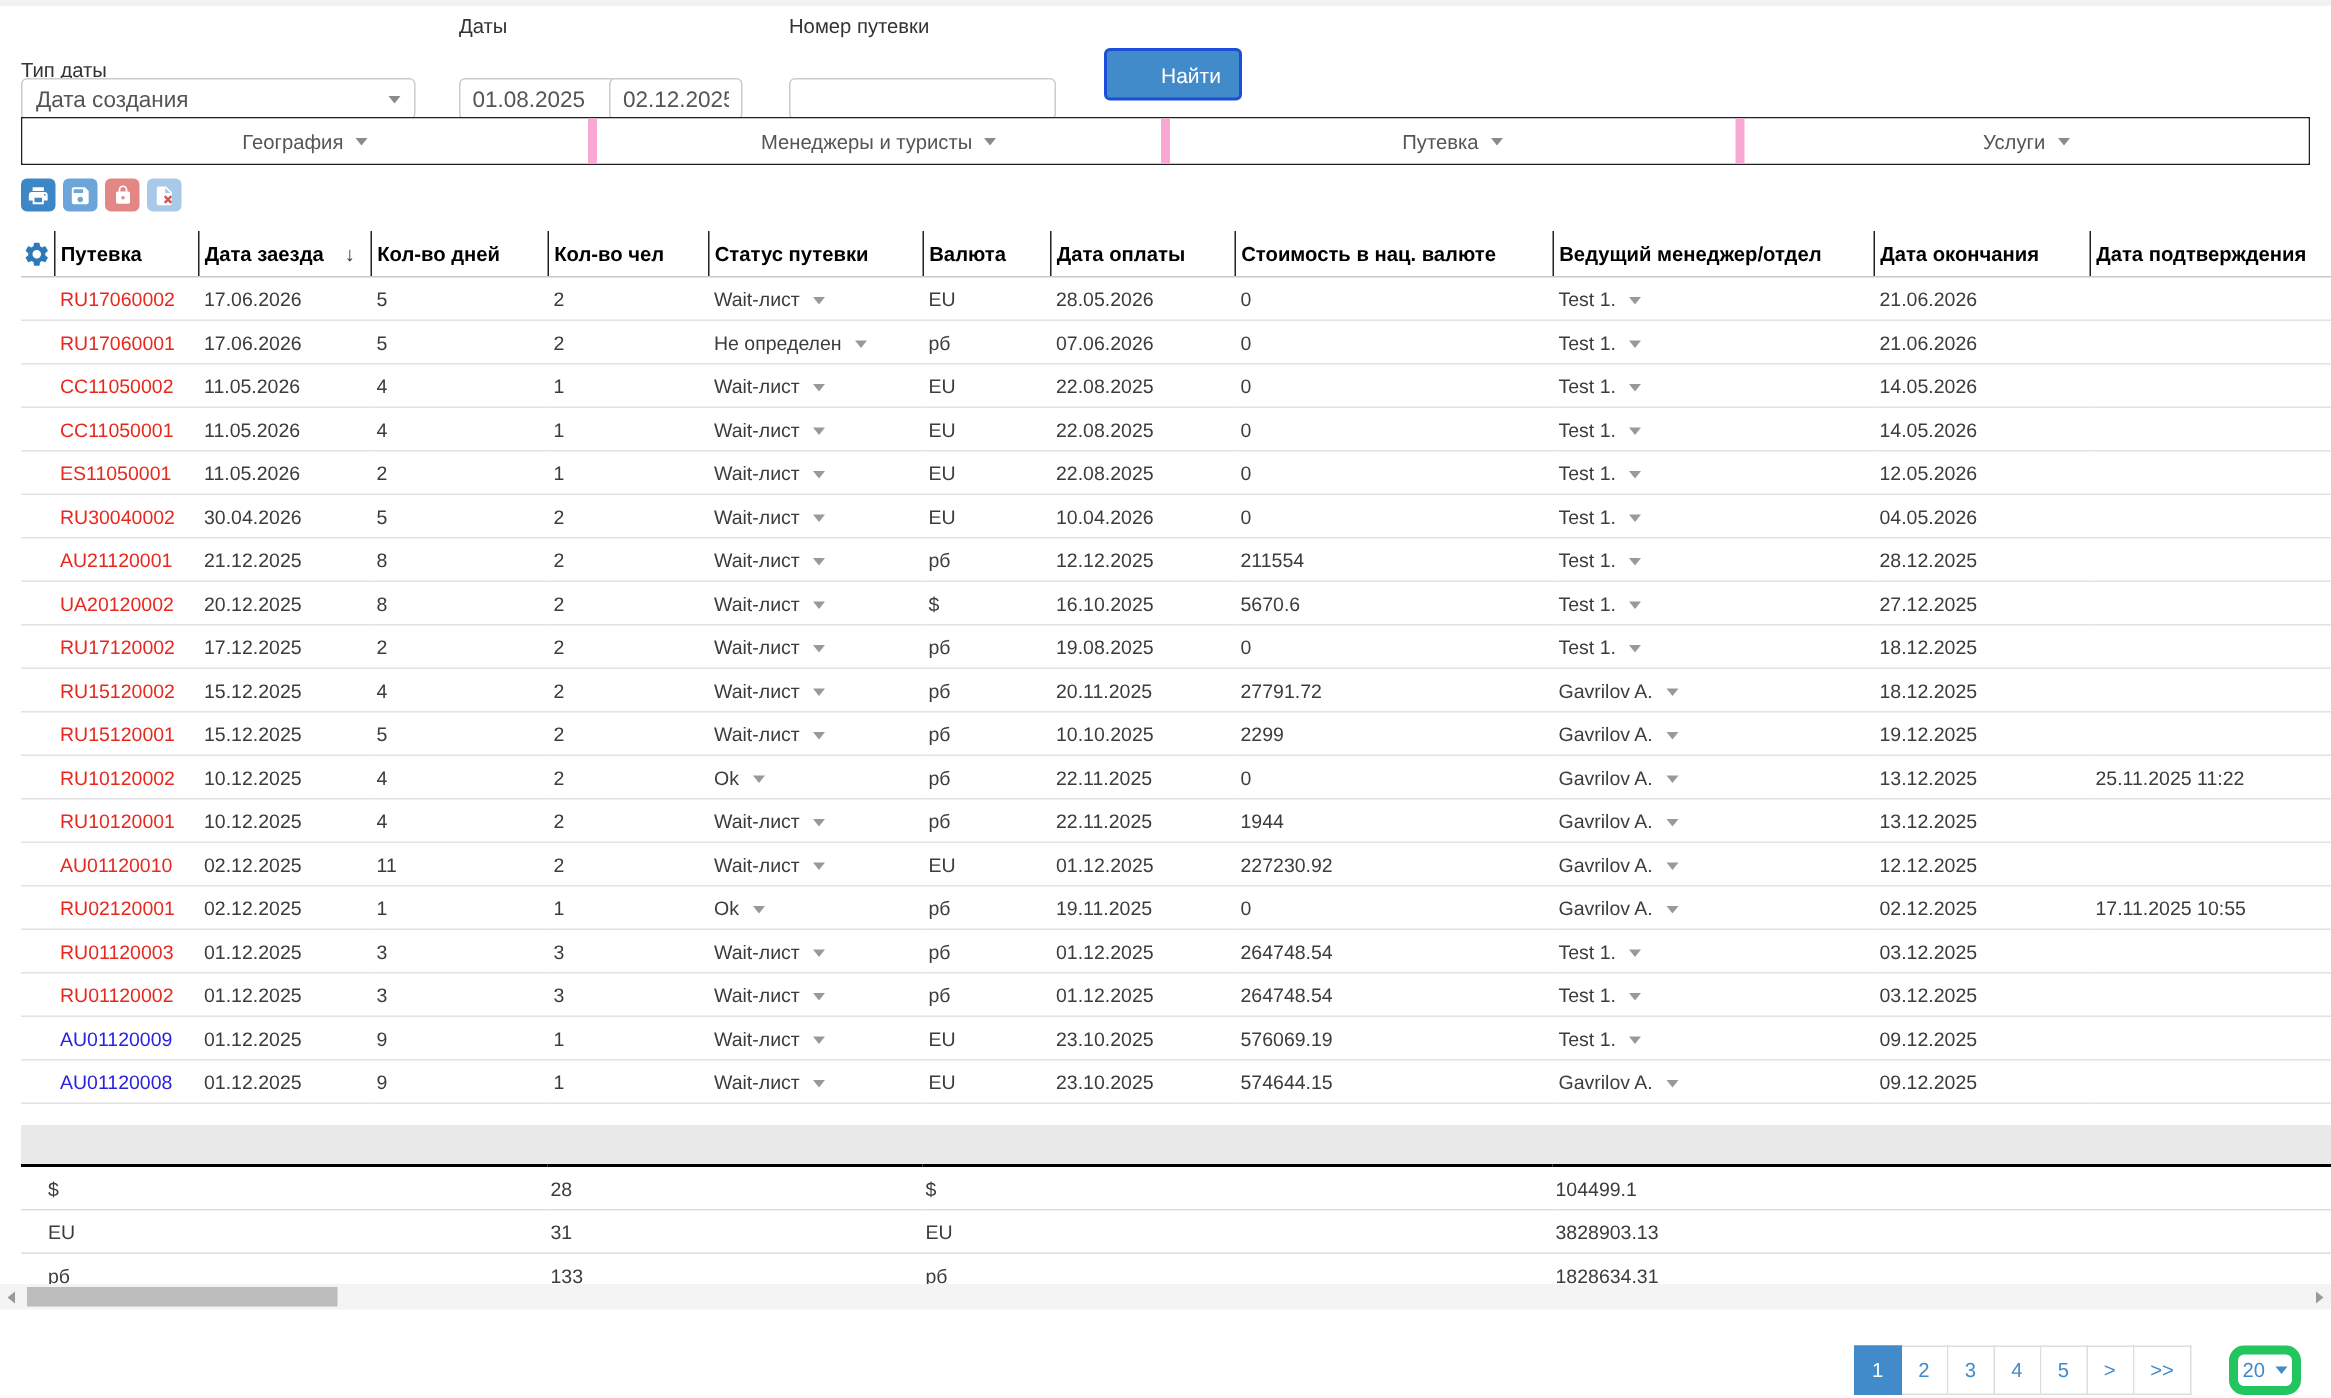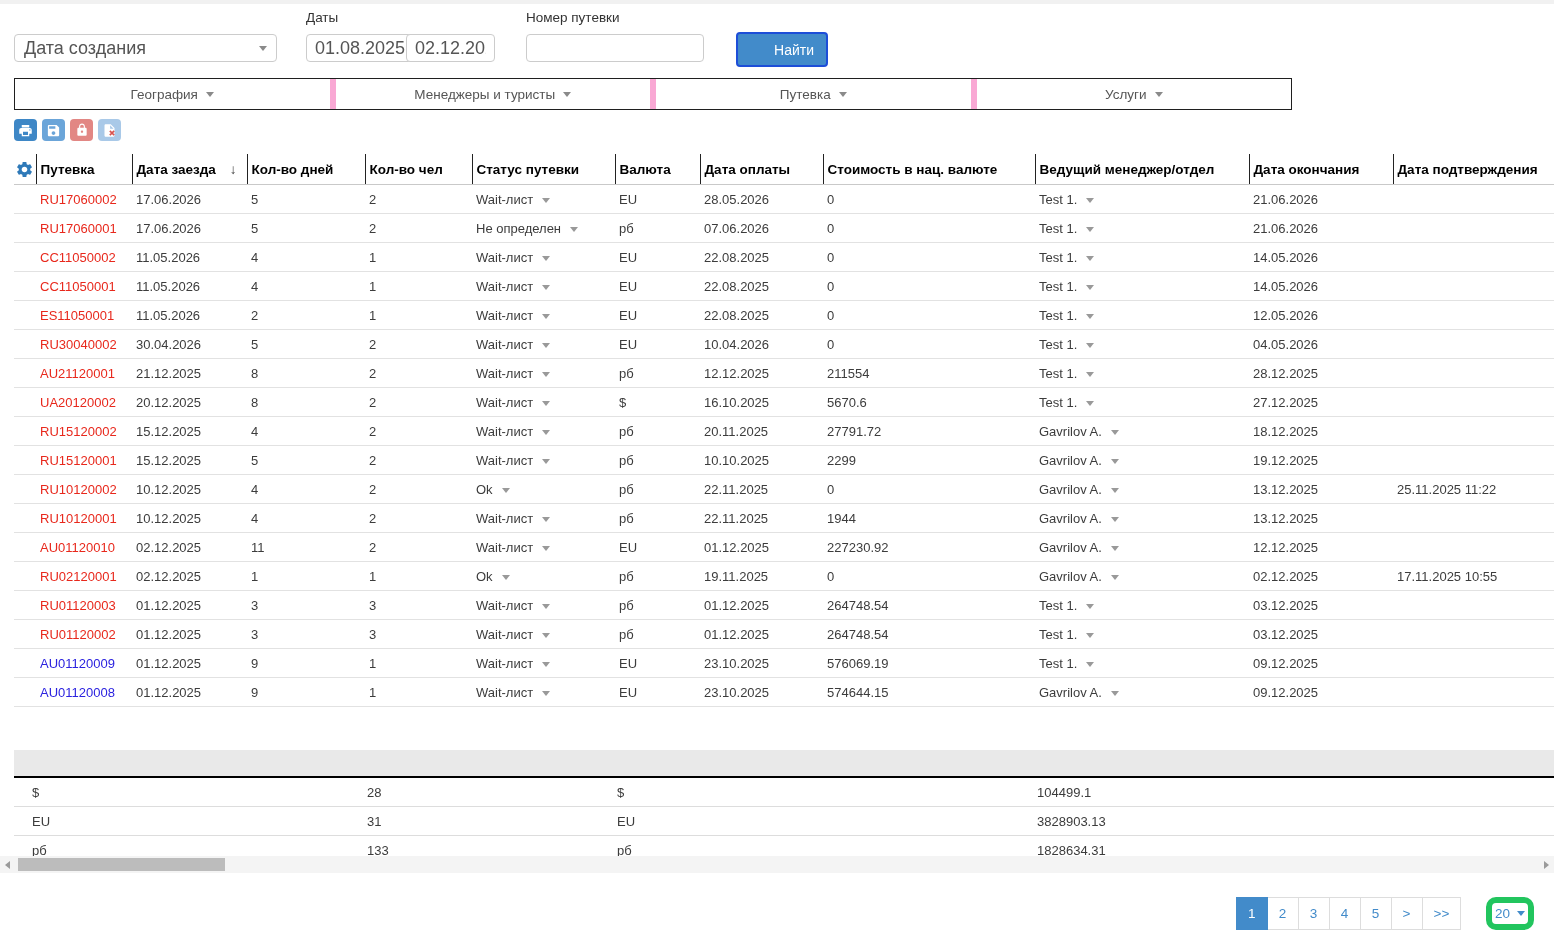--- a/index.html
+++ b/index.html
@@ -2,30 +2,30 @@
 <html><head>
 <meta charset="utf-8">
 <style>
   html,body{margin:0;padding:0;background:#fff;}
   body{width:1554px;height:932px;position:relative;overflow:hidden;
        font-family:"Liberation Sans","DejaVu Sans",sans-serif;color:#333;}
   .topstrip{position:absolute;top:0;left:0;width:1554px;height:4px;background:#f1f1f1;}
 
   
   .flabel{position:absolute;top:10px;font-size:13.5px;color:#333;}
-  .ctl{position:absolute;top:34px;height:28px;box-sizing:border-box;border:1px solid #ccc;
-       border-radius:4px;font-size:18px;color:#555;background:#fff;}
+  .ctl{position:absolute;top:52px;height:28px;box-sizing:border-box;border:1px solid #ccc;
+       border-radius:4px;font-size:15px;color:#555;background:#fff;}
   .selectmimic{display:flex;align-items:center;justify-content:space-between;padding:0 9px;cursor:pointer;}
   input.ctl{padding:0 8px;outline:none;font-family:inherit;}
   .btn-find{position:absolute;left:736px;top:32px;width:64px;height:31px;background:#428bca;
        border:2px solid #1d4ed8;border-radius:4px;color:#fff;font-size:14px;display:flex;
        align-items:center;justify-content:center;cursor:pointer;padding-left:24px;}
 
   
-  .tabs{position:absolute;left:14px;top:78px;width:1278px;height:32px;display:flex;
+  .tabs{position:absolute;left:14px;top:78px;width:1526px;height:32px;display:flex;
         border:1px solid #1f1f1f;box-sizing:border-box;}
   .tab{flex:1;display:flex;align-items:center;justify-content:center;gap:8px;font-size:13.5px;
        color:#555;border-left:6px solid #f9a8d4;cursor:pointer;background:#fff;}
   .tab:first-child{border-left:none;}
 
   
   .toolbar{position:absolute;left:14px;top:119px;display:flex;gap:5px;}
   .tbtn{width:23px;height:22px;border-radius:4px;display:flex;align-items:center;
         justify-content:center;cursor:pointer;}
   .tb-print{background:#3e87c6;}
@@ -291,20 +291,34 @@
         <td><span>Wait-лист</span><span class="car ddcaret"></span></td>
         <td>$</td>
         <td>16.10.2025</td>
         <td>5670.6</td>
         <td><span>Test 1.</span><span class="car ddcaret"></span></td>
         <td>27.12.2025</td>
         <td></td>
       </tr>
       <tr>
         <td></td>
+        <td><a class="voucher red">RU17120002</a></td>
+        <td>17.12.2025</td>
+        <td>2</td>
+        <td>2</td>
+        <td><span>Wait-лист</span><span class="car ddcaret"></span></td>
+        <td>рб</td>
+        <td>19.08.2025</td>
+        <td>0</td>
+        <td><span>Test 1.</span><span class="car ddcaret"></span></td>
+        <td>18.12.2025</td>
+        <td></td>
+      </tr>
+      <tr>
+        <td></td>
         <td><a class="voucher red">RU15120002</a></td>
         <td>15.12.2025</td>
         <td>4</td>
         <td>2</td>
         <td><span>Wait-лист</span><span class="car ddcaret"></span></td>
         <td>рб</td>
         <td>20.11.2025</td>
         <td>27791.72</td>
         <td><span>Gavrilov A.</span><span class="car ddcaret"></span></td>
         <td>18.12.2025</td>

